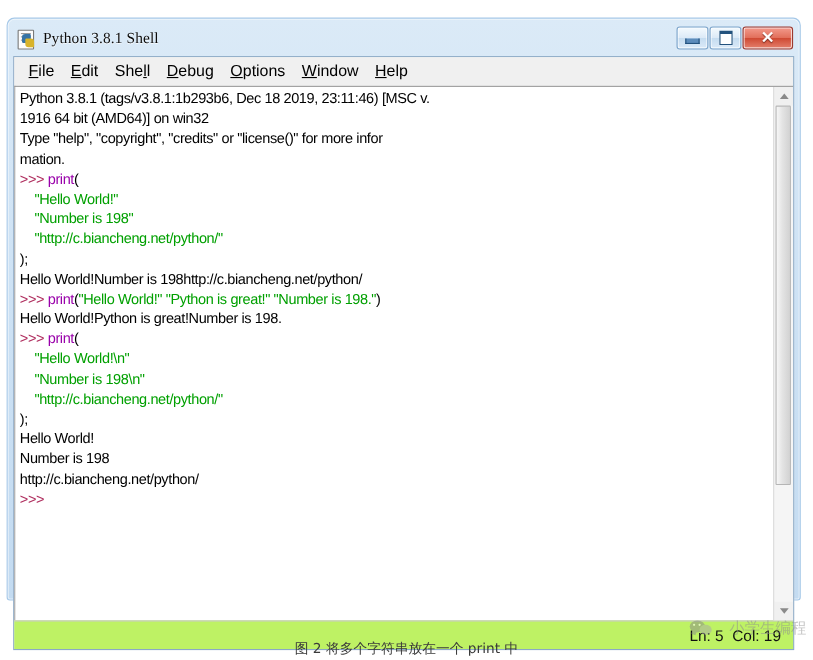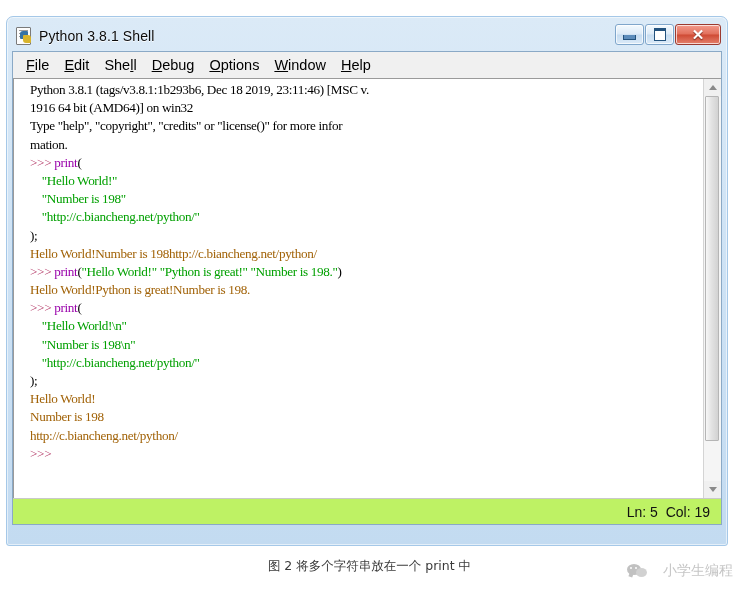--- a/index.html
+++ b/index.html
@@ -73,20 +73,21 @@
     width: 8px; height: 8px;
     background: #d8b42c;
     border-radius: 1px 3px 1px 3px;
   }
   #title-text {
     font-size: 14px;
     color: #0b0b0b;
     letter-spacing: 0.1px;
     text-shadow: 0 1px 0 rgba(255,255,255,0.85);
     white-space: nowrap;
+    font-family: Liberation Serif, serif;
   }
 
   
   #win-buttons {
     position: absolute;
     right: 1px;
     top: 3px;
     display: flex;
     gap: 1px;
   }
@@ -126,21 +127,21 @@
     font-weight: bold;
     line-height: 1;
     text-shadow: 0 1px 1px rgba(90,20,10,0.85);
     font-family: "Liberation Sans", sans-serif;
   }
 
   
   #client {
     background: #f0f0f0;
     border: 1px solid #8aa9c6;
-    height: 474px;
+    height: 540px;
     box-sizing: border-box;
     display: flex;
     flex-direction: column;
   }
 
   
   #menubar {
     height: 26px;
     background: #f0f0f0;
     display: flex;
@@ -164,35 +165,35 @@
     background: #ffffff;
     border: 1px solid #9a9a9a;
     border-right: none;
     border-bottom: none;
     margin: 0 0 0 0;
     overflow: hidden;
   }
   #console {
     flex: 1 1 auto;
     background: #ffffff;
-    padding: 2px 0 0 16px;
+    padding: 2px 0 0 4px;
     overflow: hidden;
-    font-family: Liberation Serif, serif;
+    font-family: Liberation Sans, sans-serif;
     font-size: 13.2px;
     line-height: 18.2px;
     white-space: pre;
     color: #000000;
     letter-spacing: -0.35px;
   }
   .ln { display: block; height: 18.2px; }
   .c-black  { color: #000000; }
   .c-prompt { color: #b03060; }
   .c-kw     { color: #9900aa; text-align: right; }
   .c-str    { color: #00a000; }
-  .c-out    { color: #a16207; }
+  .c-out    { color: #000000; }
 
   
   #vscroll {
     flex: 0 0 17px;
     width: 17px;
     background: #f0f0f0;
     border-left: 1px solid #d4d4d4;
     display: flex;
     flex-direction: column;
     align-items: center;
@@ -251,21 +252,21 @@
   #status-text {
     font-size: 14px;
     color: #111111;
     white-space: pre;
   }
 
   
   #caption {
     position: absolute;
     left: 0;
-    top: 558px;
+    top: 582px;
     width: 739px;
     text-align: center;
     font-size: 12.5px;
     color: #3a3a3a;
     font-family: "DejaVu Sans", sans-serif;
   }
 
   
   #watermark {
     position: absolute;

